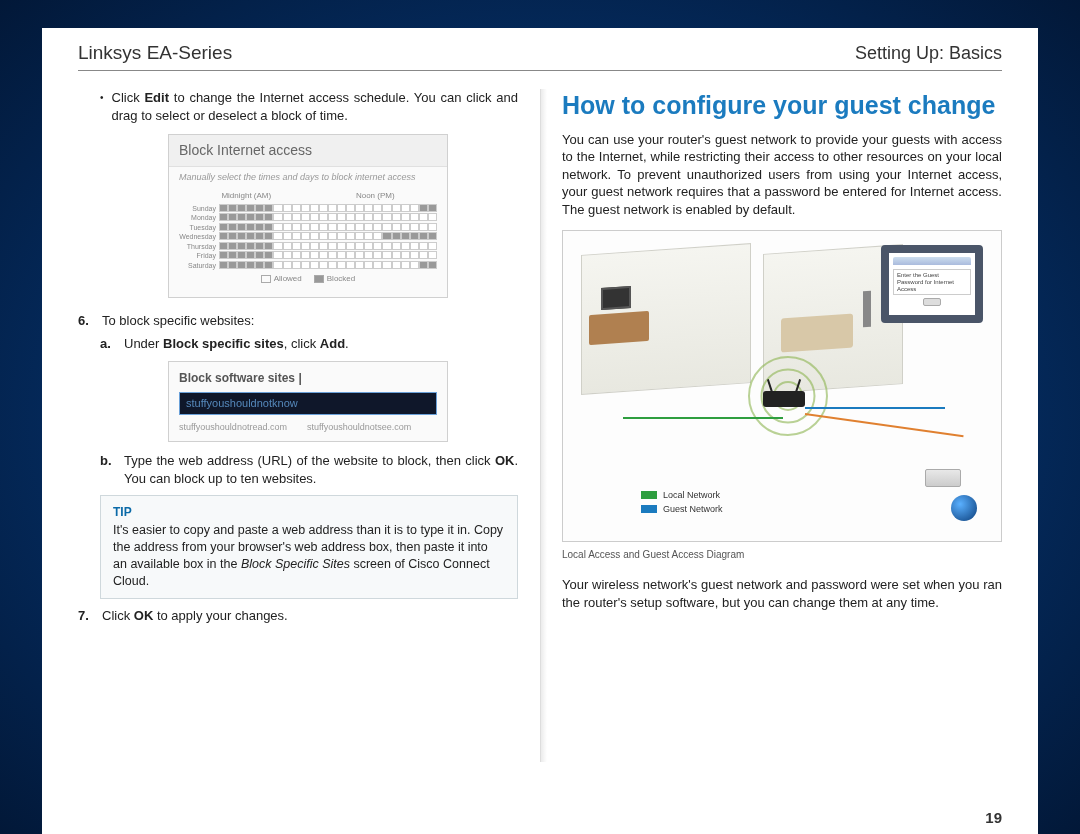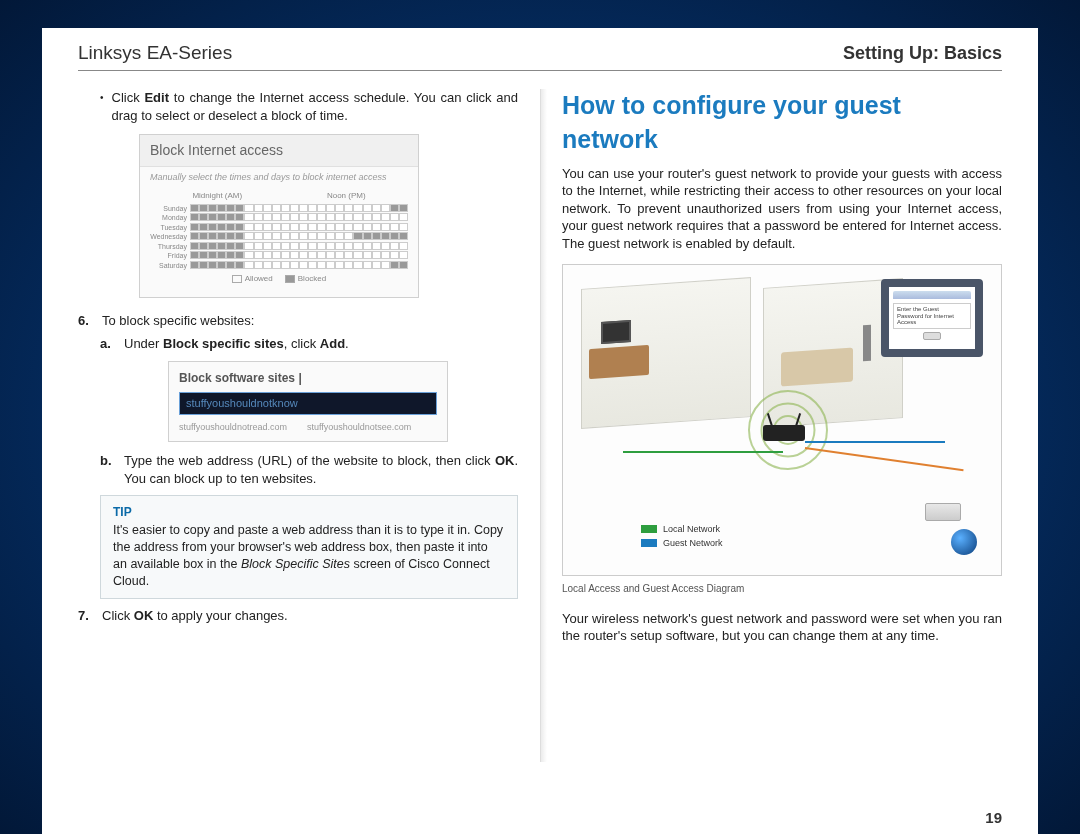--- a/index.html
+++ b/index.html
@@ -24,21 +24,21 @@
   }
   .header {
     display: flex;
     justify-content: space-between;
     align-items: baseline;
     border-bottom: 1.5px solid #888;
     padding-bottom: 6px;
     margin-bottom: 18px;
   }
   .header-left { font-size: 19px; color: #333; font-weight: 400; }
-  .header-right { font-size: 18px; color: #333; font-weight: 700; }
+  .header-right { font-size: 18px; color: #333; font-weight: 400; }
   .columns { display: flex; gap: 44px; flex: 1; }
   .col { flex: 1; font-size: 13px; color: #222; line-height: 1.35; }
   .col-right { position: relative; }
   .col-right::before {
     content: "";
     position: absolute;
     left: -22px;
     top: 0;
     bottom: 60px;
     width: 6px;
@@ -47,21 +47,21 @@
   }
   .bullet-row { display: flex; gap: 8px; margin-bottom: 4px; text-align: justify; }
   .bullet-dot { font-size: 10px; line-height: 1.8; }
   .num-row { display: flex; gap: 8px; margin: 6px 0; }
   .num { font-weight: bold; min-width: 16px; }
   .sub-row { display: flex; gap: 8px; margin: 4px 0 4px 22px; text-align: justify; }
   .sub-label { font-weight: bold; min-width: 16px; }
   .screenshot-box {
     border: 1px solid #d0d0d0;
     background: #fafafa;
-    margin: 10px 0 14px 61px;
+    margin: 10px 0 14px 90px;
     width: 280px;
     font-size: 11px;
   }
   .shot-title { background: #f0f0f0; padding: 6px 10px; color: #666; font-size: 14px; border-bottom: 1px solid #e0e0e0; }
   .shot-sub { padding: 4px 10px; color: #999; font-size: 9px; font-style: italic; }
   .shot-grid { padding: 4px 10px 8px 10px; }
   .grid-header { display: flex; font-size: 8px; color: #888; justify-content: space-around; margin-bottom: 2px; }
   .grid-body {
     display: grid;
     grid-template-columns: 40px repeat(24, 1fr);
@@ -423,21 +423,21 @@
       <div class="num-row">
         <span class="num">7.</span>
         <span>
           <span>Click </span><b>OK</b><span> to apply your changes.</span>
         </span>
       </div>
 
     </div>
 
     <div class="col col-right">
-      <div class="h2">How to configure your guest network</div>
+      <div class="h2">How to configure your guest change</div>
       <div class="para">You can use your router's guest network to provide your guests with access to the Internet, while restricting their access to other resources on your local network. To prevent unauthorized users from using your Internet access, your guest network requires that a password be entered for Internet access. The guest network is enabled by default.</div>
 
       <div class="diagram-box">
         <div class="room room1"></div>
         <div class="room room2"></div>
         <div class="desk"></div>
         <div class="monitor"></div>
         <div class="bed"></div>
         <div class="lamp"></div>
         <div class="waves">

